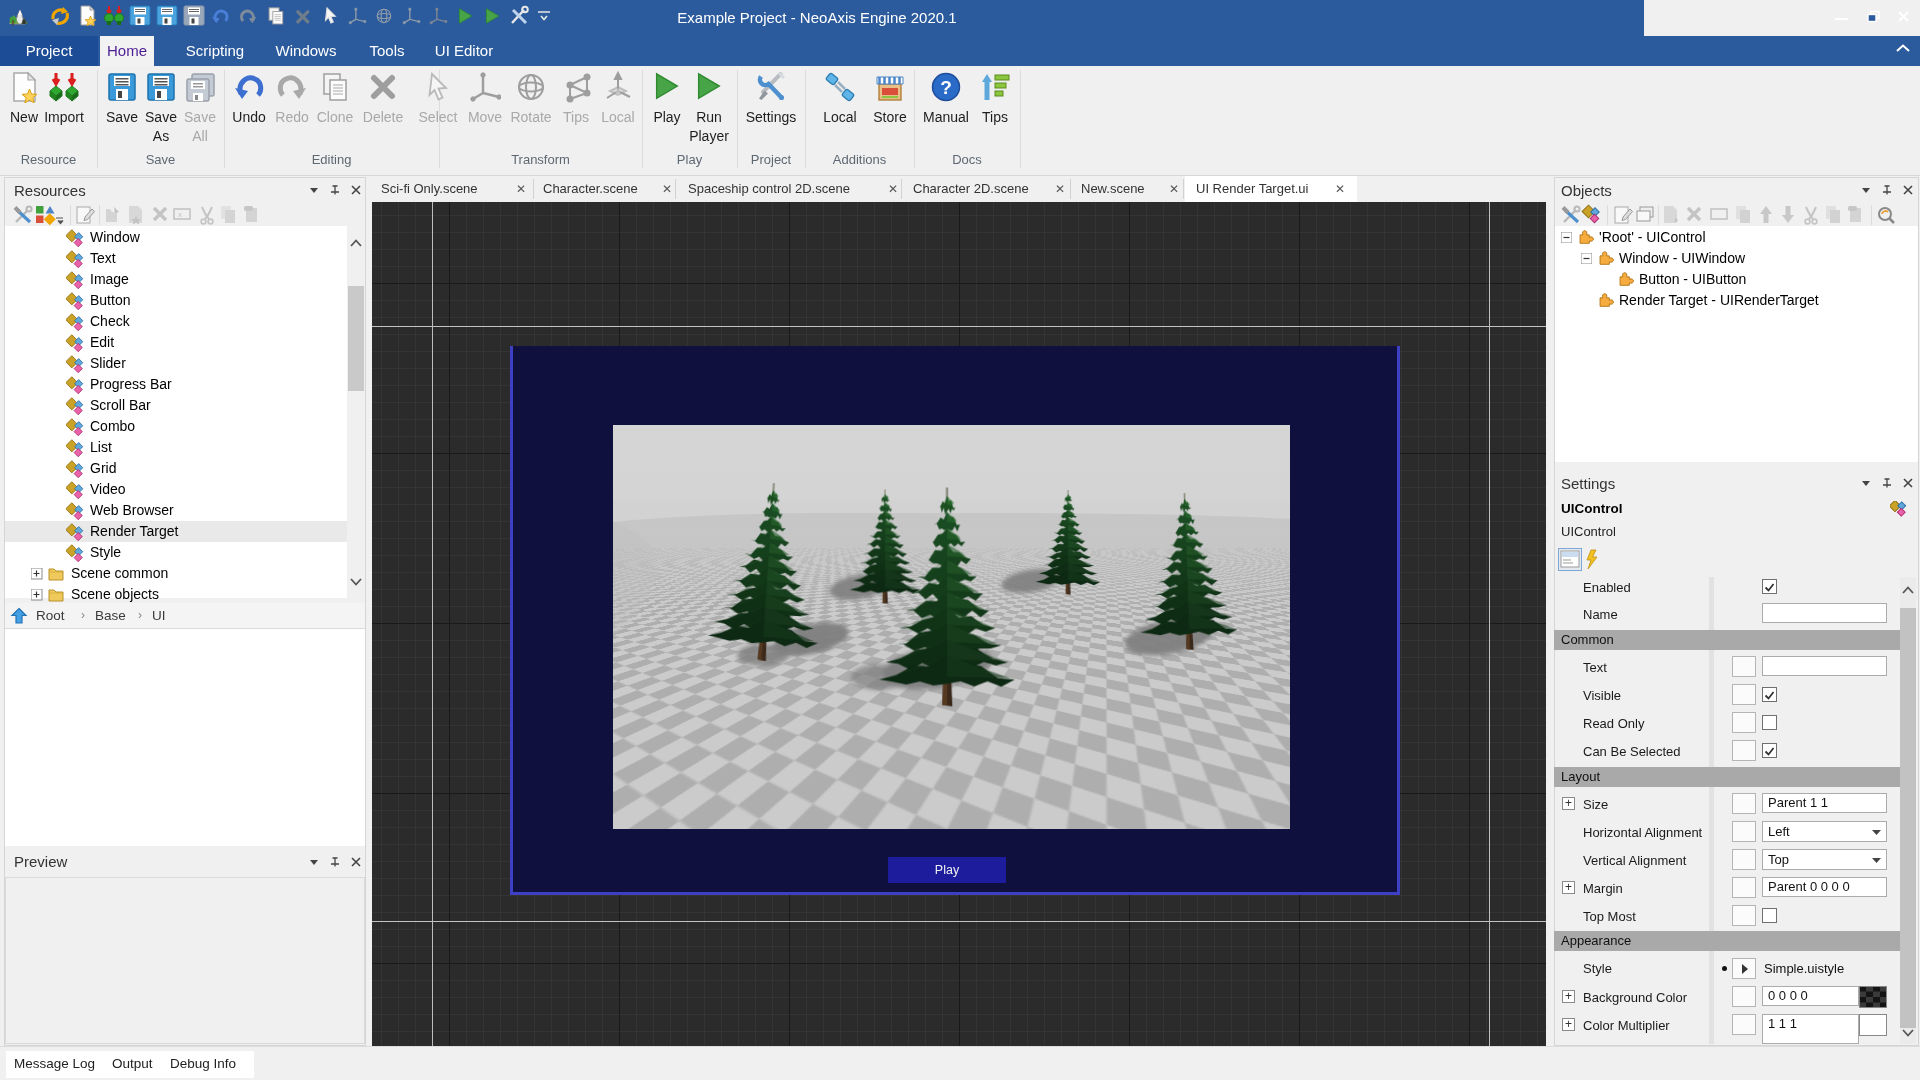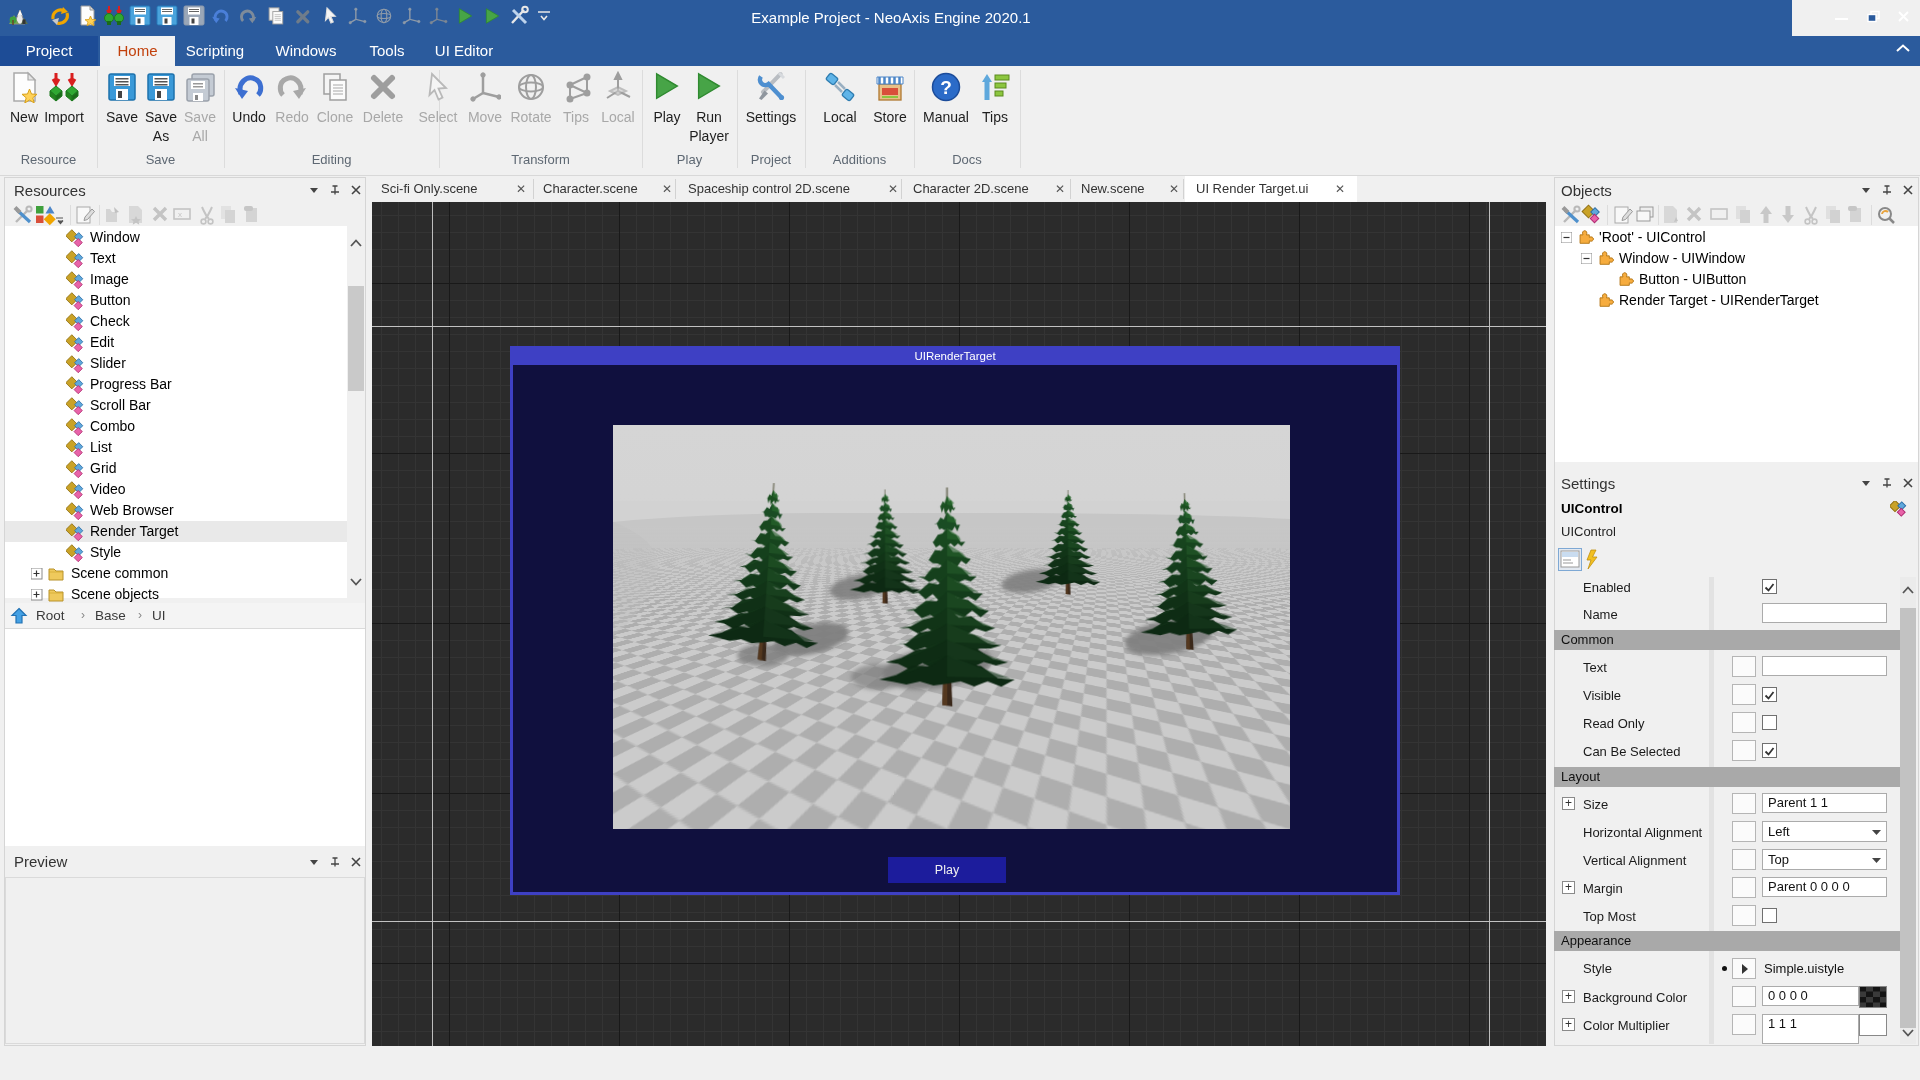--- a/index.html
+++ b/index.html
@@ -1,18 +1,18 @@
 <!DOCTYPE html>
 <html><head><meta charset="utf-8">
 <style>
 *{margin:0;padding:0;box-sizing:border-box}
 html,body{width:1920px;height:1080px;overflow:hidden;background:#F0F0F0;font-family:"Liberation Sans",sans-serif}
 .abs{position:absolute}
 #app{position:relative;width:1920px;height:1080px}
-#titlebar{position:absolute;left:0;top:0;width:1792px;height:36px;background:#2B5B9D}
+#titlebar{position:absolute;left:0;top:0;width:1644px;height:36px;background:#2B5B9D}
 #titlebar .title{position:absolute;left:0;right:10px;top:9px;text-align:center;color:#fff;font-size:15px}
 #menubar{position:absolute;left:0;top:36px;width:1920px;height:30px;background:#2B5B9D}
 .mtab{position:absolute;top:0;height:30px;line-height:30px;color:#fff;font-size:15px;text-align:center}
 #ribbon{position:absolute;left:0;top:66px;width:1920px;height:110px;background:#F0F0F0;border-bottom:1px solid #D8D8D8}
 .rsep{position:absolute;top:4px;width:1px;height:98px;background:#DCDCDC}
 .rgl{position:absolute;top:84px;height:20px;line-height:20px;font-size:13px;color:#5E6873;text-align:center}
 .rbtn{position:absolute;top:5px;text-align:center;font-size:14px;color:#1E1E1E}
 .rbtn.dis{color:#A8A8A8}
 .rbtn .lbl{margin-top:2px;line-height:19px}
 .panel-title{position:absolute;font-size:15px;color:#333}
@@ -188,21 +188,21 @@
       </svg>
 <svg class="abs" style="left:1828px;top:8px;" width="92" height="20" viewBox="0 0 92 20">
 <rect x="7" y="10" width="13" height="2" fill="#fff"></rect>
 <rect x="43" y="3.5" width="8" height="7" fill="none" stroke="#fff" stroke-width="1.4"></rect>
 <rect x="40" y="6.5" width="8" height="7" fill="#2B5B9D" stroke="#fff" stroke-width="1.4"></rect>
 <path d="M71 4 L80 13 M80 4 L71 13" stroke="#fff" stroke-width="1.8"></path>
       </svg>
 </div>
 <div id="menubar">
 <div class="mtab" style="left:0;width:98px;background:#1D4C96">Project</div>
-<div class="mtab" style="left:100px;width:75px;background:#F2F2F2;color:#c2410c">Home</div>
+<div class="mtab" style="left:100px;width:54px;background:#F2F2F2;color:#4c1d95">Home</div>
 <div class="mtab" style="left:177px;width:76px">Scripting</div>
 <div class="mtab" style="left:261px;width:90px">Windows</div>
 <div class="mtab" style="left:359px;width:56px">Tools</div>
 <div class="mtab" style="left:427px;width:74px">UI Editor</div>
 <svg class="abs" style="left:1896px;top:8px" width="14" height="9" viewBox="0 0 14 9">
         <path d="M1 7 L7 1.5 L13 7" stroke="#fff" stroke-width="2" fill="none"></path>
       </svg>
 </div>
 <div id="ribbon">
 <div class="rsep" style="left:97px"></div>
@@ -656,21 +656,20 @@
 <div class="dsep" style="left:811px"></div>
 <div class="dtab" style="left:824px">UI Render Target.ui</div>
       <div class="dtab dx" style="left:963px">✕</div>
 </div>
 <div id="canvas">
 <div class="brightV" style="left:60px"></div>
       <div class="brightV" style="left:1117px"></div>
 <div class="brightH" style="top:124px"></div>
       <div class="brightH" style="top:719px"></div>
 <div class="abs" style="left:138px;top:144px;width:890px;height:549px;background:#10103E;border:3px solid #3E40C4;border-top:none">
-<div class="abs" style="left:-3px;top:0;width:890px;height:19px;background:#3E40C4;color:#fff;font-size:11.5px;text-align:center;line-height:20px">UIRenderTarget</div>
 <div id="scene" class="abs" style="left:100px;top:79px;width:677px;height:404px;background:linear-gradient(#D5D5D5,#CFCFCF);overflow:hidden">
 <div class="abs" style="left:0;top:88px;width:677px;height:316px;overflow:hidden;background:#C5C5C5">
 <svg class="abs" style="left:-961px;top:-860px;transform-origin:50% 1000px;transform:perspective(300px) rotateX(65deg)" width="2600" height="2000" viewBox="0 0 2600 2000">
 <defs>
                 <pattern id="chk" width="32" height="32" patternUnits="userSpaceOnUse" patternTransform="rotate(25 1300 1000)">
 <rect width="32" height="32" fill="#CBCBCB"></rect>
                   <rect width="16" height="16" fill="#AEAEAE"></rect>
                   <rect x="16" y="16" width="16" height="16" fill="#AEAEAE"></rect>
                 </pattern>
               </defs>
@@ -951,12 +950,18 @@
     <div class="abs" style="left:1859px;top:1014px;width:28px;height:22px;background:#fff;border:1px solid #888"></div>
 <div class="abs" style="left:1900px;top:577px;width:16px;height:467px;background:#EBEBEB">
 <svg class="abs" style="left:2px;top:9px" width="12" height="8" viewBox="0 0 12 8">
         <path d="M1 7 L6 1.5 L11 7" stroke="#555" stroke-width="1.8" fill="none"></path>
       </svg>
 <div class="abs" style="left:0;top:31px;width:16px;height:420px;background:#C2C2C2"></div>
 <svg class="abs" style="left:2px;top:452px" width="12" height="8" viewBox="0 0 12 8">
         <path d="M1 1 L6 6.5 L11 1" stroke="#555" stroke-width="1.8" fill="none"></path>
       </svg>
 </div>
+<div class="abs" style="left:0;top:1046px;width:1920px;height:34px;background:#F0F0F0;border-top:1px solid #DDD">
+<div class="abs white" style="left:6px;top:4px;width:248px;height:27px"></div>
+<div class="abs" style="left:14px;top:9px;font-size:13.5px;color:#222">Message Log</div>
+<div class="abs" style="left:112px;top:9px;font-size:13.5px;color:#222">Output</div>
+<div class="abs" style="left:170px;top:9px;font-size:13.5px;color:#222">Debug Info</div>
+</div>
 </div>
 </body></html>

